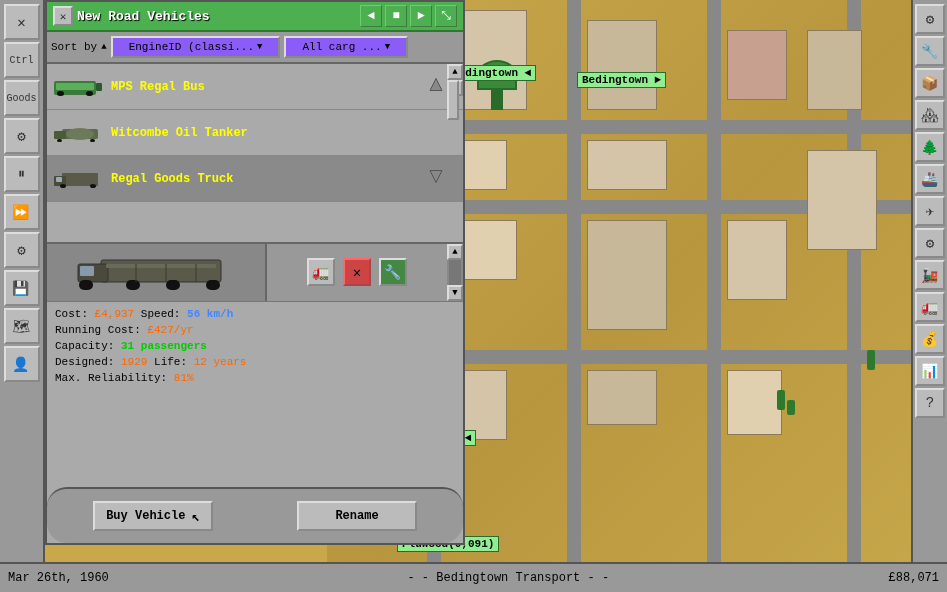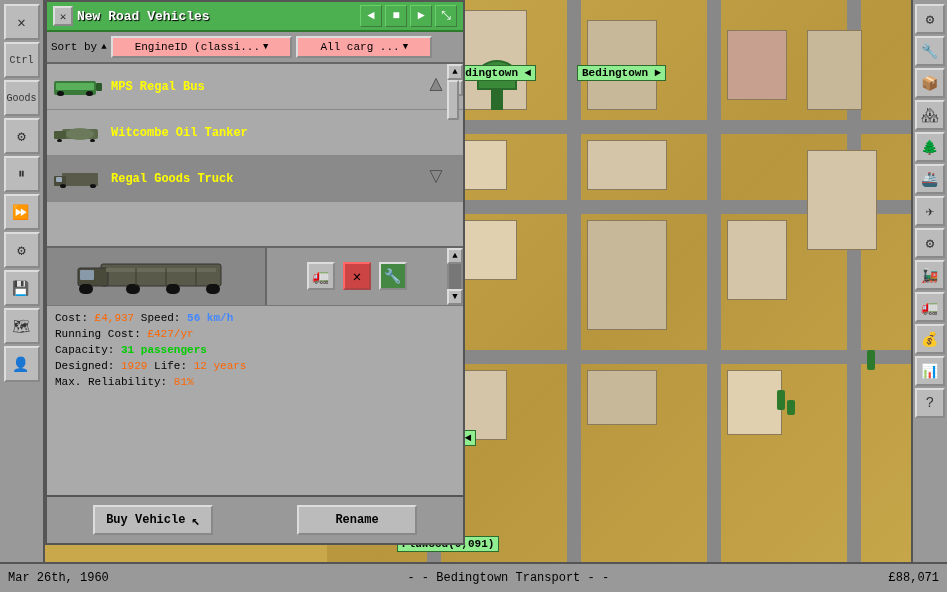--- a/index.html
+++ b/index.html
@@ -182,25 +182,25 @@
       background: #999;
       border-bottom: 2px solid #666;
       display: flex;
       align-items: center;
       padding: 2px 4px;
       gap: 4px;
     }
 
     .dropdown-btn {
       height: 22px;
-      background: #fca5a5;
+      background: #8b5cf6;
       border: 2px outset #ddd;
       display: flex;
       align-items: center;
-      padding: 0 22px;
+      padding: 0 16px;
       gap: 3px;
       cursor: pointer;
       font-size: 11px;
       color: #000;
     }
     .dropdown-arrow {
       font-size: 9px;
     }
 
     
@@ -289,27 +289,28 @@
     .stat-line {
       line-height: 16px;
     }
     .stat-label { color: #000; }
     .stat-value { color: #ff6600; font-weight: normal; }
     .stat-value-blue { color: #4488ff; font-weight: bold; }
     .stat-value-green { color: #00cc00; font-weight: bold; }
 
     
     .bottom-buttons {
-      height: 48px;
+      height: 56px;
       background: #999;
       border-top: 2px solid #555;
       display: flex;
       align-items: center;
       justify-content: space-around;
       padding: 4px;
+      border-radius: 20px;
     }
 
     .action-btn {
       height: 30px;
       min-width: 120px;
       background: #bbb;
       border: 2px outset #ddd;
       display: flex;
       align-items: center;
       justify-content: center;
@@ -394,21 +395,21 @@
       <div style="position:absolute; top:0; left:0; width:40px; height:30px; background:#3a8a3a; border-radius:50% 50% 0 0; border:2px solid #2a6a2a;"></div>
     </div>
 
     <div class="cactus" style="left:450px; top:390px;"></div>
     <div class="cactus" style="left:460px; top:400px; height:15px;"></div>
     <div class="cactus" style="left:540px; top:350px;"></div>
 
     <div class="town-label" style="top:65px; left:120px;">
       <span>Bedingtown ◄</span>
     </div>
-    <div class="town-label" style="top:65px; left:250px;">
+    <div class="town-label" style="top:72px; left:250px;">
       <span>Bedingtown ►</span>
     </div>
     <div class="town-label" style="top:430px; left:80px;">
       <span>Pluwood ◄</span>
     </div>
     <div class="town-label" style="bottom:40px; left:70px;">
       <span>Pluwood(0,091)</span>
     </div>
   </div>
 </div>

